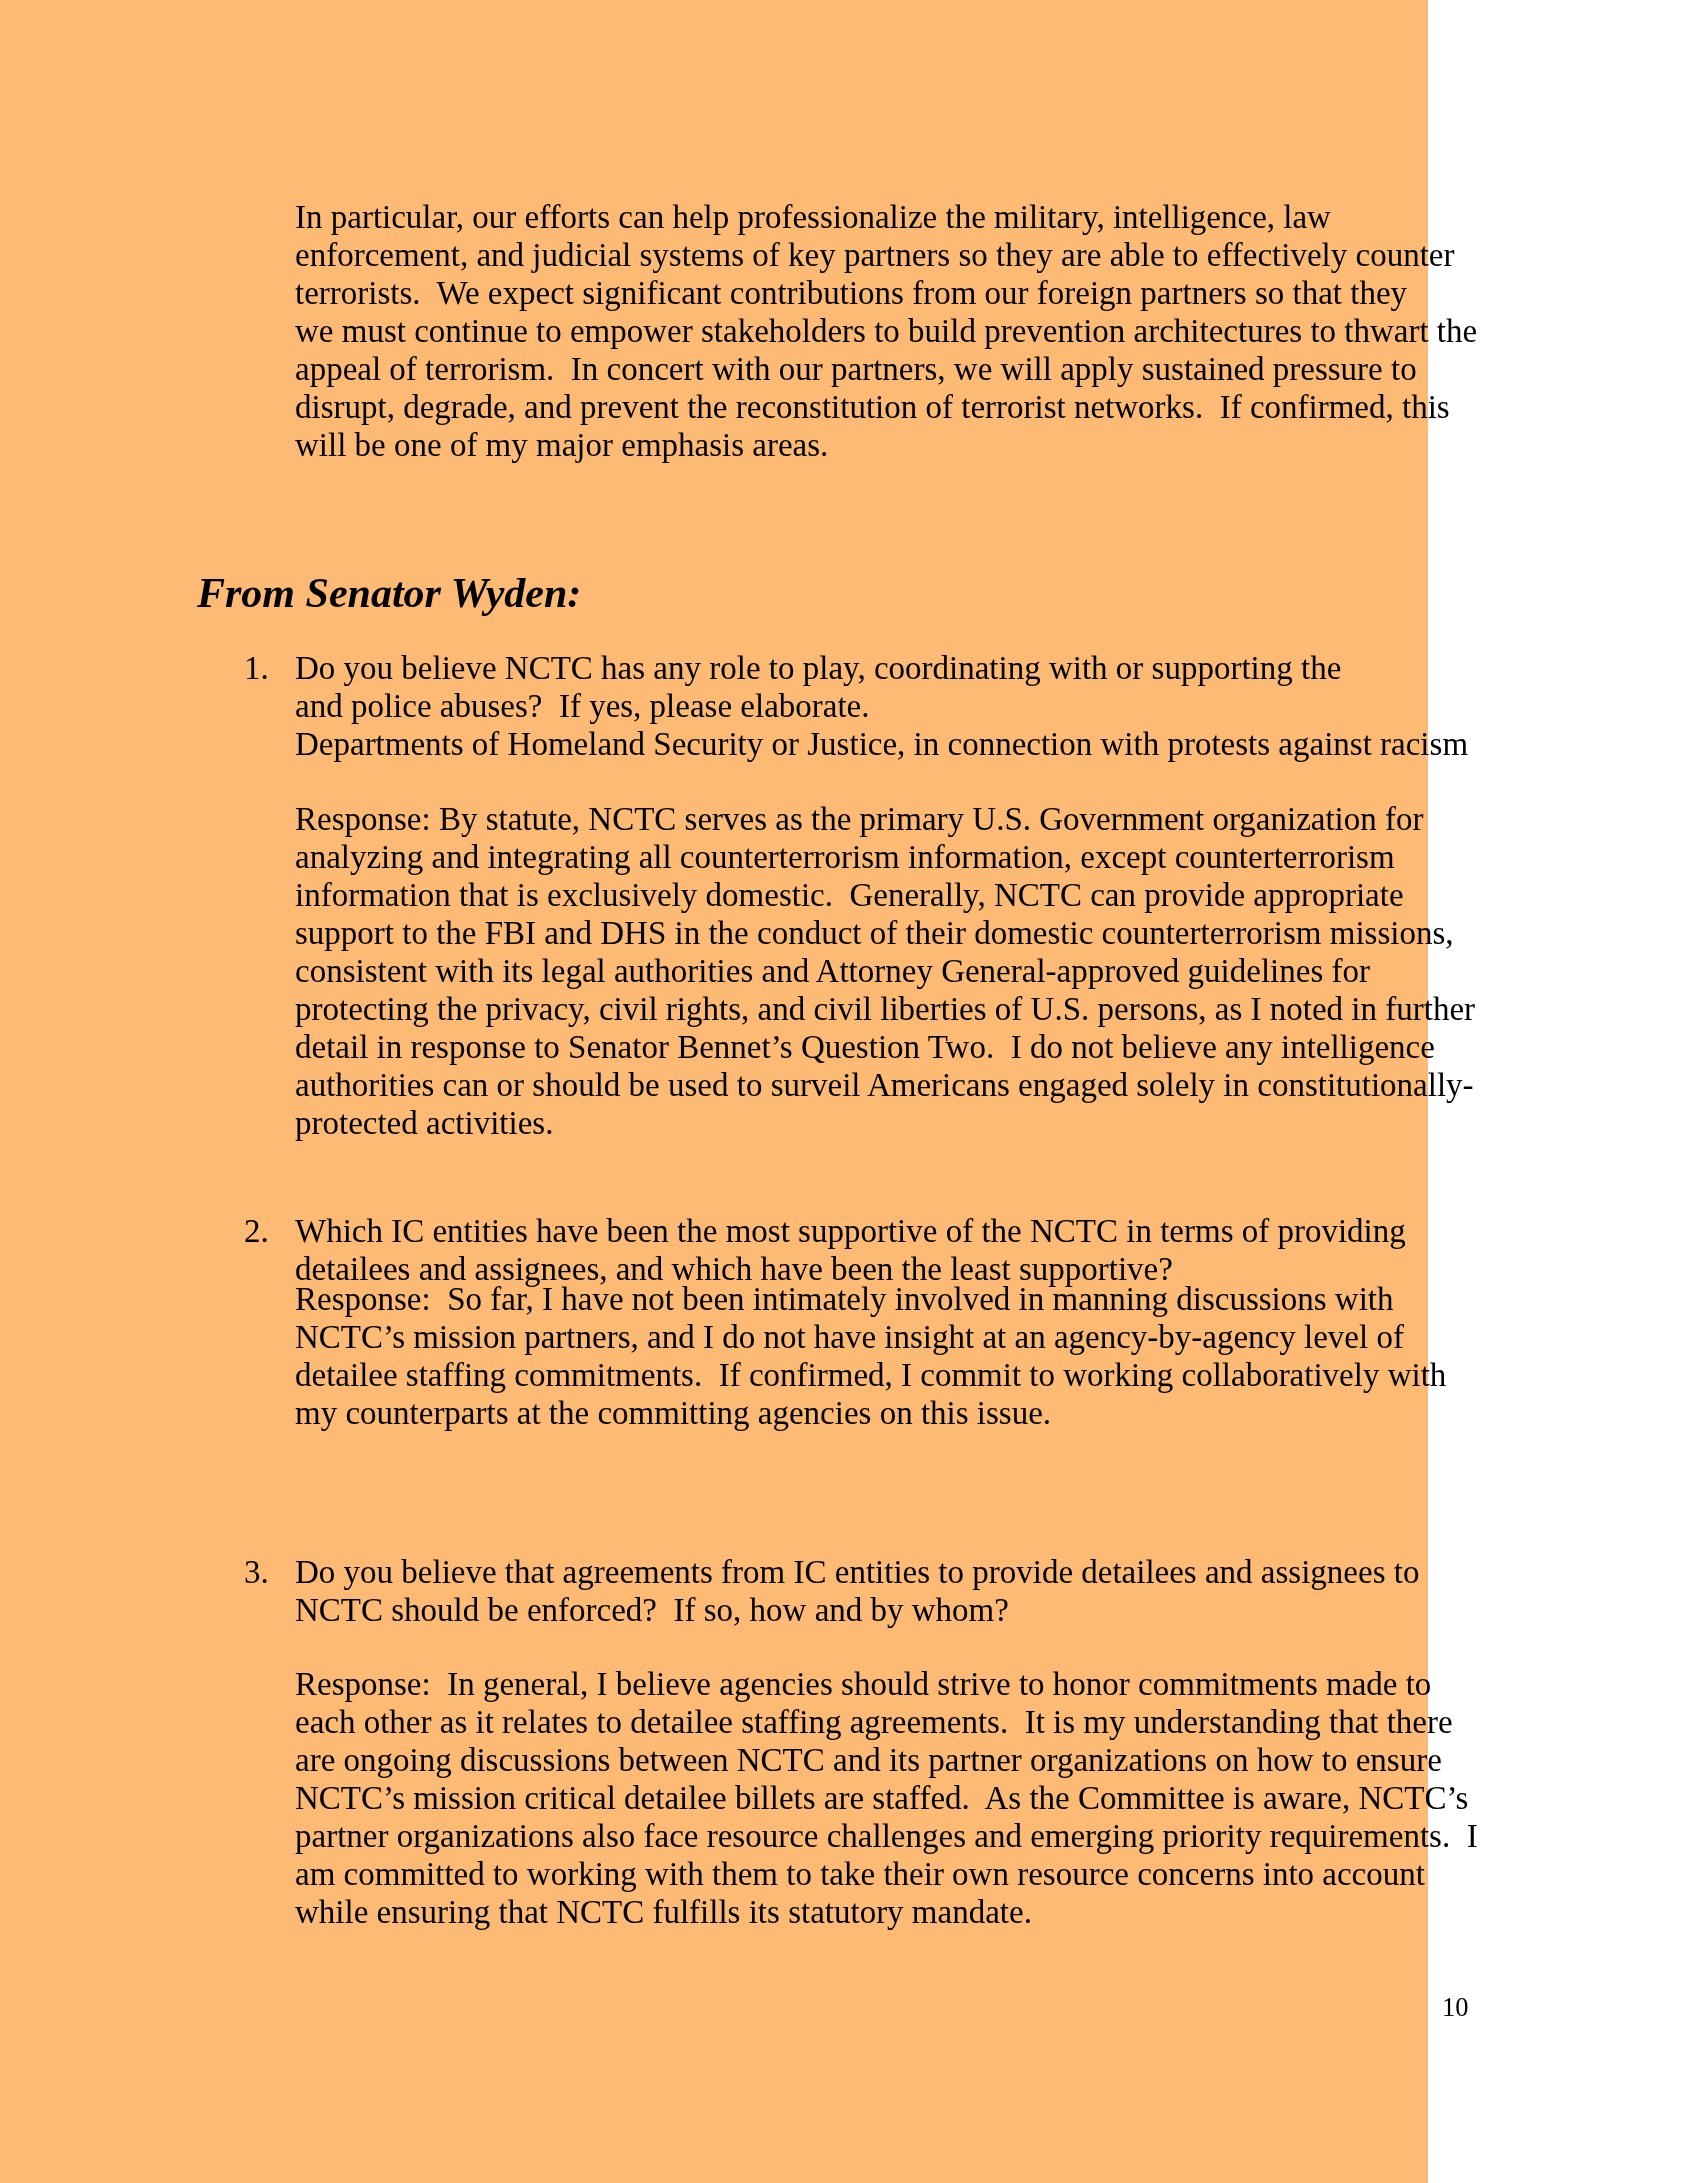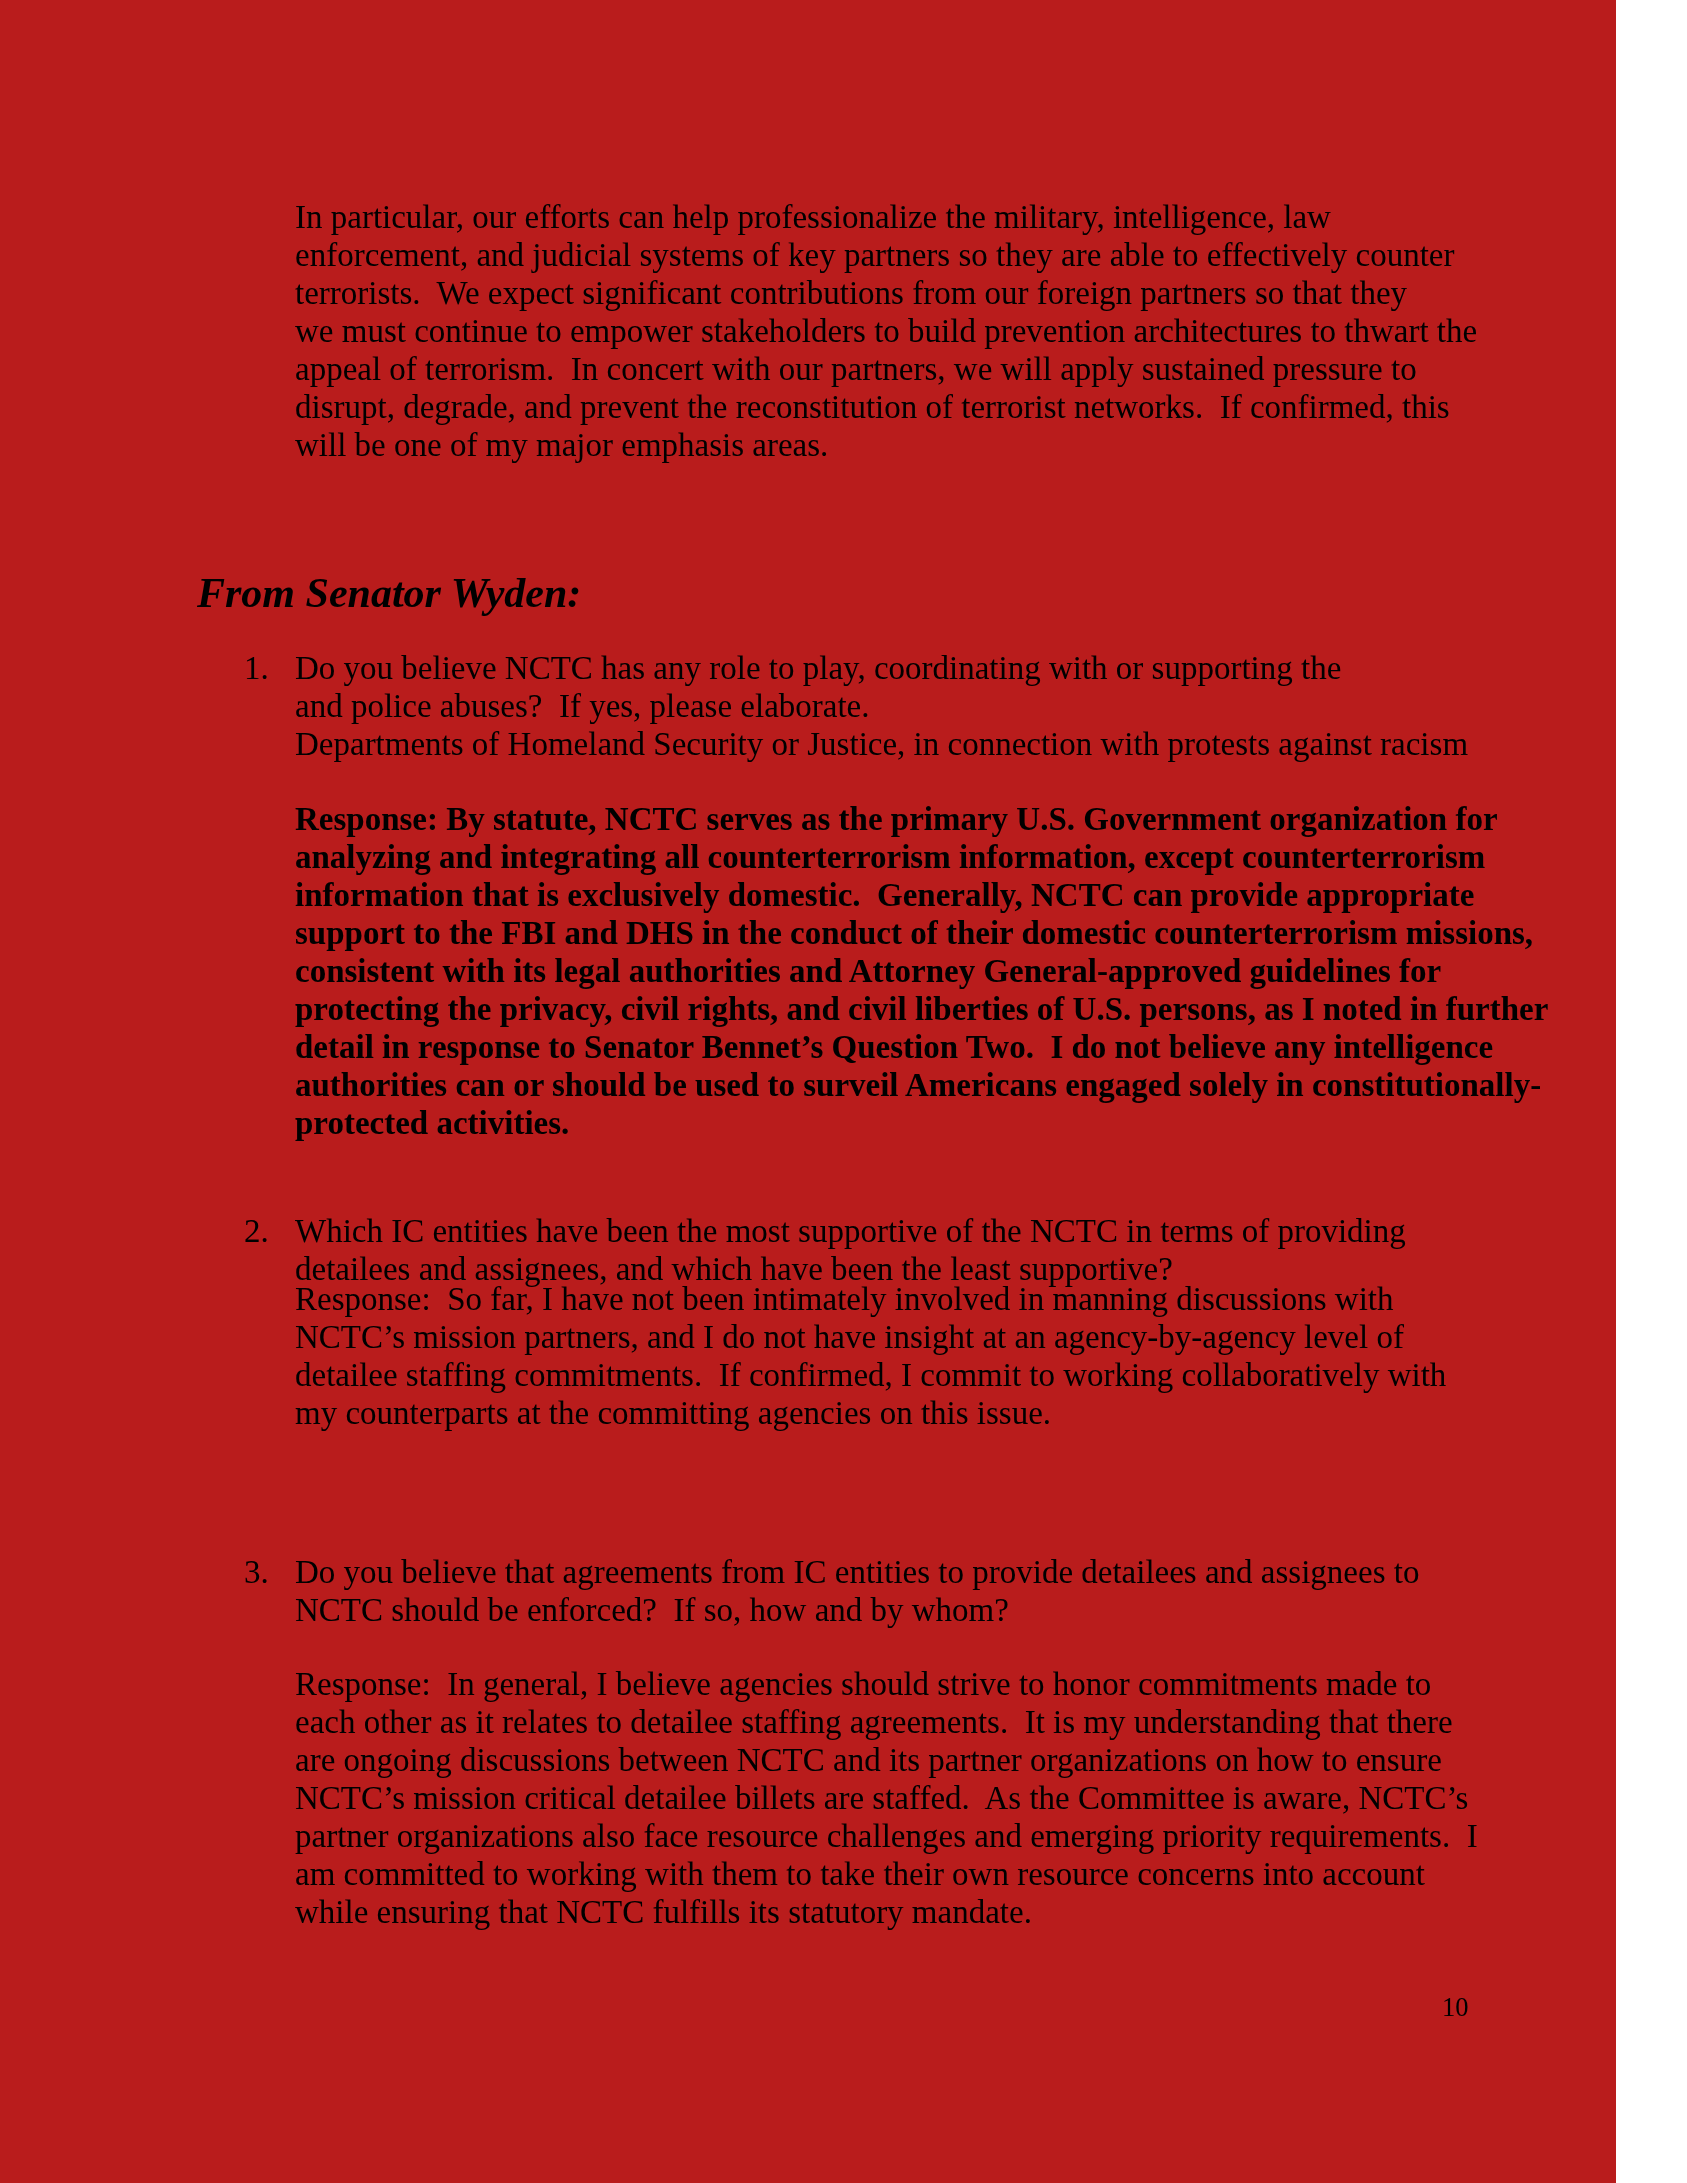--- a/index.html
+++ b/index.html
@@ -1,17 +1,17 @@
 <!DOCTYPE html>
 <html style="font-size:10.6px"><head>
 <meta charset="utf-8">
 <style>
   html, body { margin: 0; padding: 0; background: #ffffff; }
   body { width: 1687px; height: 2183px; position: relative; overflow: hidden; }
-  .page { position: absolute; left: 0; top: 0; width: 1616px; height: 2183px; background: #b91c1c; }
+  .page { position: absolute; left: 0; top: 0; width: 1428px; height: 2183px; background: #fdba74; }
   .block { position: absolute; margin: 0; padding: 0; }
   .line {
     display: block;
     font-family: "Liberation Serif", serif;
     font-size: 33px;
     line-height: 38px;
     color: #000;
     white-space: pre;
   }
   .heading {
@@ -50,21 +50,21 @@
   </div>
 
   <div class="heading">From Senator Wyden:</div>
 
   <div class="num" style="left:244px; top:649px;">1.</div>
   <div class="block" style="left:295px; top:649px;">
     <span class="line">Do you believe NCTC has any role to play, coordinating with or supporting the</span>
     <span class="line">and police abuses?  If yes, please elaborate.</span>
     <span class="line">Departments of Homeland Security or Justice, in connection with protests against racism</span>
   </div>
-  <div class="block" style="left:295px; top:800px;font-weight:bold;">
+  <div class="block" style="left:295px; top:800px;">
     <span class="line">Response: By statute, NCTC serves as the primary U.S. Government organization for</span>
     <span class="line">analyzing and integrating all counterterrorism information, except counterterrorism</span>
     <span class="line">information that is exclusively domestic.  Generally, NCTC can provide appropriate</span>
     <span class="line">support to the FBI and DHS in the conduct of their domestic counterterrorism missions,</span>
     <span class="line">consistent with its legal authorities and Attorney General-approved guidelines for</span>
     <span class="line">protecting the privacy, civil rights, and civil liberties of U.S. persons, as I noted in further</span>
     <span class="line">detail in response to Senator Bennet’s Question Two.  I do not believe any intelligence</span>
     <span class="line">authorities can or should be used to surveil Americans engaged solely in constitutionally-</span>
     <span class="line">protected activities.</span>
   </div>

